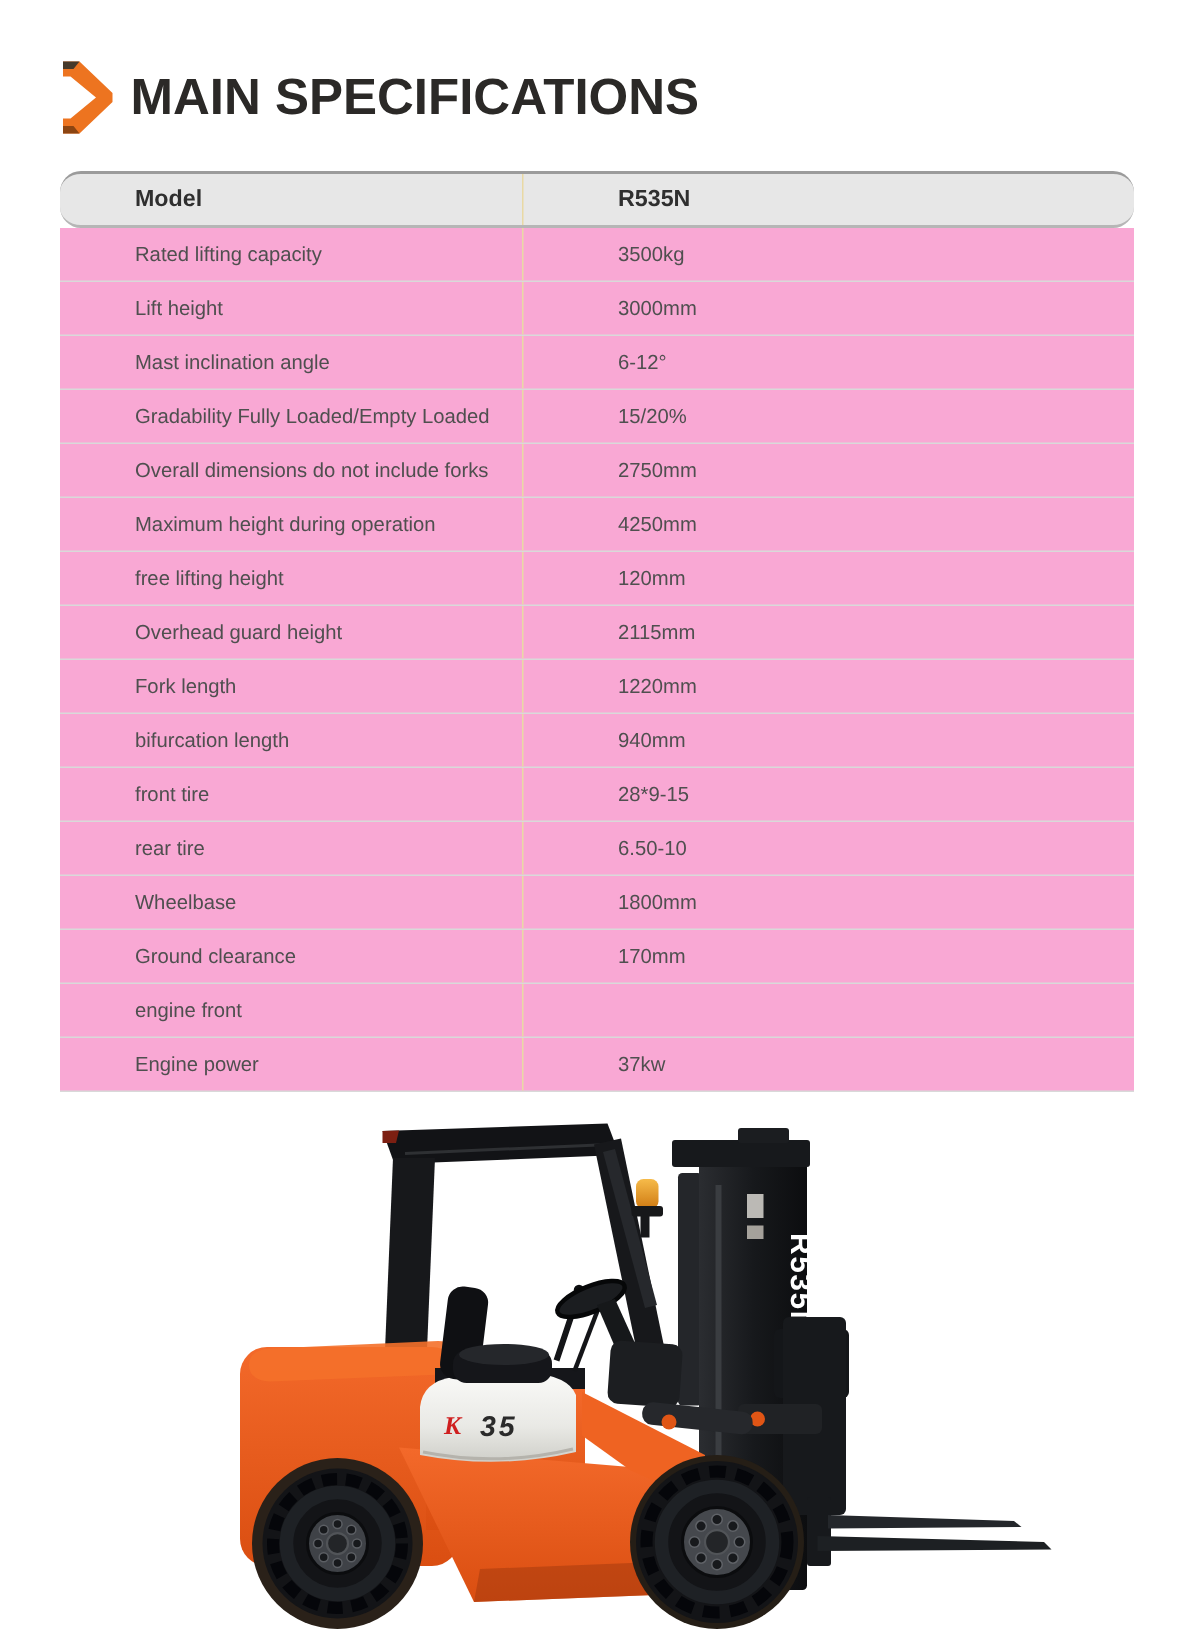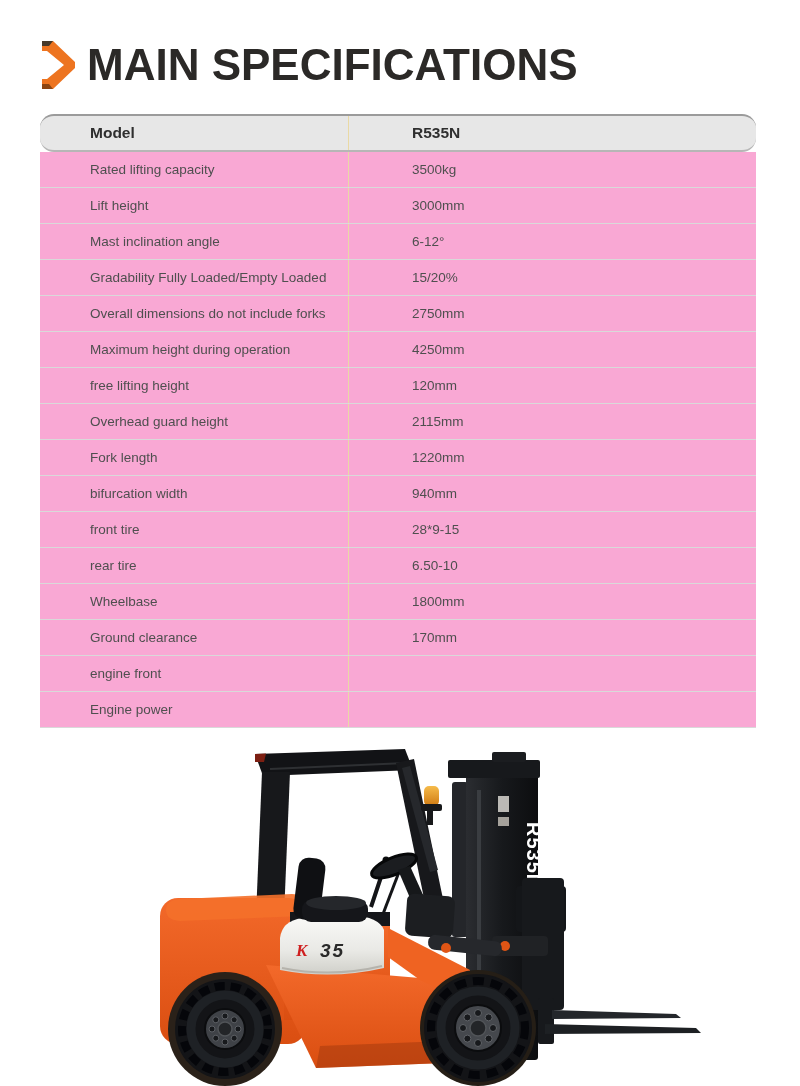--- a/index.html
+++ b/index.html
@@ -3,21 +3,21 @@
 <meta charset="utf-8">
 <style>
   html,body{margin:0;padding:0;background:#ffffff;}
   .page{
     position:relative;width:800px;height:1086px;background:#ffffff;
     font-family:"Liberation Sans",sans-serif;overflow:hidden;
   }
   .header{position:absolute;left:40px;top:40px;display:flex;align-items:center;gap:11px;}
   .header .mark{width:36px;height:50px;flex:0 0 auto;}
   .page-title{
-    margin:0;font-size:44px;line-height:48px;font-weight:bold;color:#2b2927;
+    margin:0;font-size:34px;line-height:48px;font-weight:bold;color:#2b2927;
     letter-spacing:0px;white-space:nowrap;
   }
   .spec-table{position:absolute;left:40px;top:114px;width:716px;font-size:13.5px;}
   .thead{
     display:flex;align-items:stretch;height:34px;background:#e7e7e7;
     border-top:2px solid #9b9b9b;border-bottom:2px solid #b6b6b6;
     font-weight:bold;font-size:15.5px;color:#2f2f2f;border-radius:14px;
   }
   .trow{
     display:flex;align-items:stretch;height:35px;border-bottom:1px solid #d9d9d9;
@@ -79,21 +79,21 @@
       </div>
     <div class="trow">
         <div class="c1">Overhead guard height</div>
         <div class="c2">2115mm</div>
       </div>
     <div class="trow">
         <div class="c1">Fork length</div>
         <div class="c2">1220mm</div>
       </div>
     <div class="trow">
-        <div class="c1">bifurcation width</div>
+        <div class="c1">bifurcation length</div>
         <div class="c2">940mm</div>
       </div>
     <div class="trow">
         <div class="c1">front tire</div>
         <div class="c2">28*9-15</div>
       </div>
     <div class="trow">
         <div class="c1">rear tire</div>
         <div class="c2">6.50-10</div>
       </div>
@@ -103,20 +103,21 @@
       </div>
     <div class="trow">
         <div class="c1">Ground clearance</div>
         <div class="c2">170mm</div>
       </div>
     <div class="trow">
         <div class="c1">engine front</div>
       </div>
     <div class="trow">
         <div class="c1">Engine power</div>
+        <div class="c2">37kw</div>
       </div>
   </div>
 
   <svg class="figure" viewBox="0 0 800 346">
     <defs>
       <linearGradient id="gBody" x1="0" y1="0" x2="0" y2="1">
         <stop offset="0" stop-color="#f3692a"></stop>
           <stop offset="1" stop-color="#da4e11"></stop>
       </linearGradient>
       <linearGradient id="gCover" x1="0" y1="0" x2="0" y2="1">

